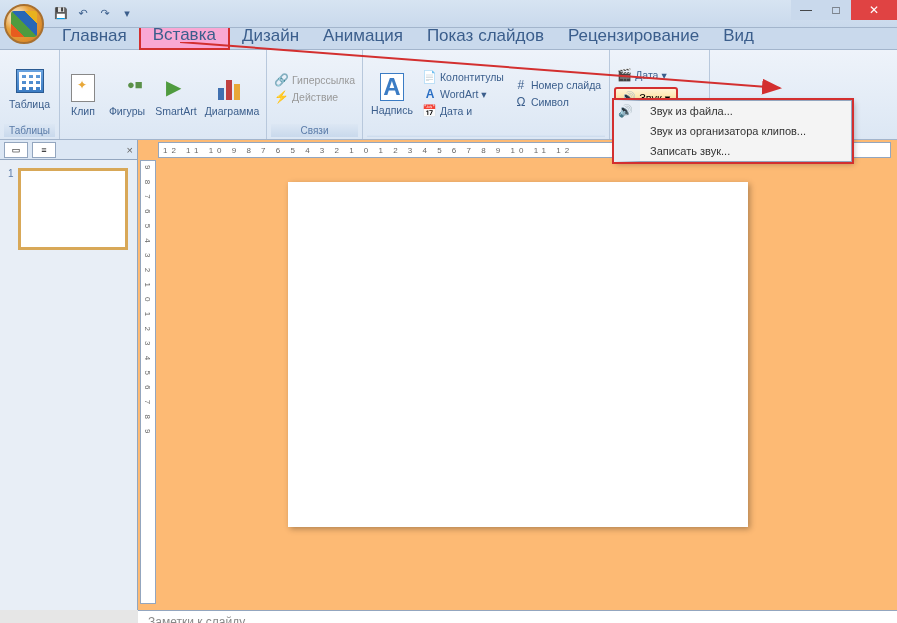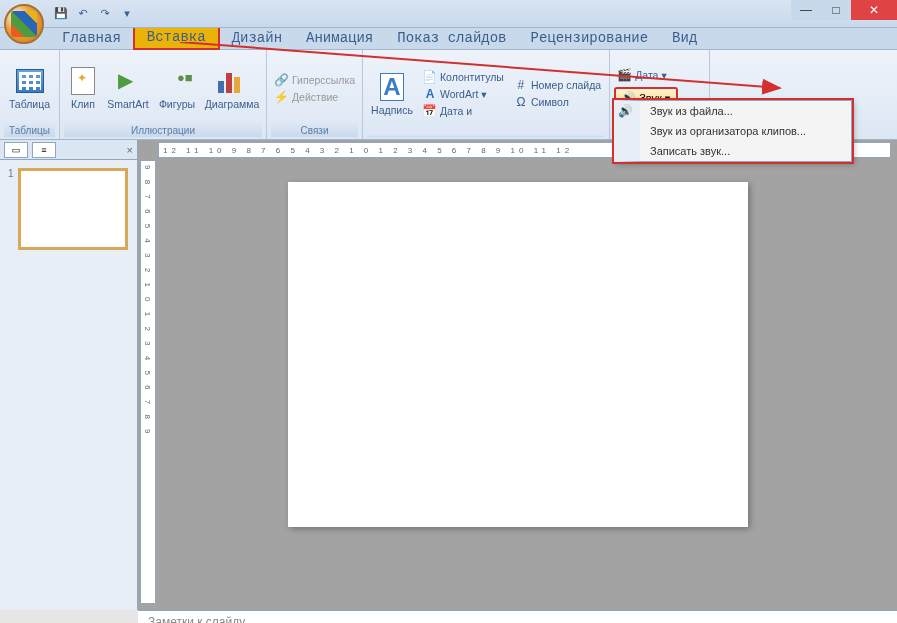--- a/index.html
+++ b/index.html
@@ -11,22 +11,22 @@
 .office-btn-inner { width: 26px; height: 26px; background: linear-gradient(45deg, #e85c1f 25%, #4f9b3f 25% 50%, #2967b5 50% 75%, #e8b21f 75%); border-radius: 3px; }
 .qat { margin-left: 52px; display: flex; align-items: center; gap: 4px; }
 .qat-btn { width: 18px; height: 18px; display: flex; align-items: center; justify-content: center; color: #3b5e8c; }
 .title-text { position: absolute; left: 50%; transform: translateX(-50%); color: #4a6b95; font-size: 12px; }
 .win-controls { position: absolute; right: 0; top: 0; display: flex; }
 .win-btn { width: 30px; height: 20px; display: flex; align-items: center; justify-content: center; background: #c9d9ec; color: #333; font-size: 12px; }
 .win-btn.close { background: #e04343; color: #fff; width: 46px; }
 
 
 .tabs { height: 22px; background: #c9d9ec; display: flex; align-items: flex-end; padding-left: 50px; border-bottom: 1px solid #a3b5cc; }
-.tab { padding: 3px 12px; color: #3b5e8c; cursor: pointer; font-size: 14px; font-family: Liberation Mono, monospace; }
-.tab.active { background: #eab308; border: 1px solid #a3b5cc; border-bottom: none; border-radius: 3px 3px 0 0; }
+.tab { padding: 3px 12px; color: #3b5e8c; cursor: pointer; font-size: 17px; }
+.tab.active { background: #f9a8d4; border: 1px solid #a3b5cc; border-bottom: none; border-radius: 3px 3px 0 0; }
 .tab.highlighted { border: 2px solid #d32f2f; margin-bottom: -1px; }
 
 
 .ribbon { height: 90px; background: linear-gradient(#eef3fa, #dce7f4); display: flex; border-bottom: 1px solid #a3b5cc; }
 .ribbon-group { border-right: 1px solid #b8c8dc; display: flex; flex-direction: column; padding: 2px 4px; }
 .ribbon-group-content { flex: 1; display: flex; align-items: center; gap: 2px; }
 .ribbon-group-label { text-align: center; color: #5a7ba8; font-size: 10px; padding: 1px 0; background: linear-gradient(#dce7f4, #c9d9ec); }
 .big-btn { display: flex; flex-direction: column; align-items: center; justify-content: center; width: 56px; height: 68px; text-align: center; color: #3b5e8c; cursor: pointer; font-size: 10.5px; line-height: 1.1; gap: 2px; }
 .big-btn .big-icon { width: 32px; height: 32px; display: flex; align-items: center; justify-content: center; font-size: 24px; }
 .small-btn-row { display: flex; flex-direction: column; gap: 1px; }
@@ -39,21 +39,21 @@
 
 .workspace { display: flex; height: 470px; background: #aab9cc; }
 .slide-panel { width: 138px; background: #e8eef6; border-right: 1px solid #93a6bf; display: flex; flex-direction: column; }
 .slide-panel-tabs { height: 20px; display: flex; border-bottom: 1px solid #93a6bf; background: #dce7f4; align-items: center; padding: 0 4px; gap: 4px; }
 .pane-tab { width: 24px; height: 16px; background: #fff; border: 1px solid #93a6bf; display: flex; align-items: center; justify-content: center; font-size: 9px; }
 .pane-close { margin-left: auto; color: #666; cursor: pointer; }
 .thumb-wrap { padding: 8px; display: flex; gap: 4px; }
 .thumb-num { color: #5a7ba8; font-size: 10px; }
 .thumb { width: 110px; height: 82px; background: #fff; border: 3px solid #d8a858; }
 
-.editor { flex: 1; position: relative; background: #a3a3a3; }
+.editor { flex: 1; position: relative; background: #fdba74; }
 .ruler-h { position: absolute; top: 2px; left: 20px; right: 6px; height: 16px; background: #fff; border: 1px solid #93a6bf; font-size: 8px; color: #666; overflow: hidden; white-space: nowrap; letter-spacing: 4px; padding-left: 4px; line-height: 16px; }
 .ruler-v { position: absolute; top: 20px; left: 2px; width: 16px; bottom: 6px; background: #fff; border: 1px solid #93a6bf; font-size: 8px; color: #666; writing-mode: vertical-rl; overflow: hidden; letter-spacing: 4px; padding-top: 4px; line-height: 16px; }
 .slide-area { position: absolute; left: 150px; top: 42px; }
 .slide { width: 460px; height: 345px; background: #fff; box-shadow: 2px 2px 6px rgba(0,0,0,0.3); }
 
 
 .notes { height: 24px; background: #fff; border-top: 1px solid #93a6bf; padding: 4px 10px; color: #888; font-size: 12px; margin-left: 138px; }
 
 
 .dropdown { position: absolute; top: 100px; left: 614px; width: 238px; background: #f4f4f4; border: 1px solid #93a6bf; border-left: 26px solid #e8eef6; box-shadow: 2px 2px 6px rgba(0,0,0,0.3); z-index: 20; }
@@ -127,44 +127,43 @@
   </div>
 
   <div class="ribbon-group">
     <div class="ribbon-group-content">
       <div class="big-btn" style="width:38px">
         <div class="big-icon">
             <div class="ico-clip"></div>
           </div>
         <span>Клип</span>
       </div>
+      <div class="big-btn" style="width:46px">
+        <div class="big-icon">
+            <div class="ico-shapes"></div>
+          </div>
+        <span>Фигуры</span>
+      </div>
       <div class="big-btn" style="width:48px">
         <div class="big-icon">
             <div class="ico-smart"></div>
           </div>
         <span>SmartArt</span>
-      </div>
-      <div class="big-btn" style="width:46px">
-        <div class="big-icon">
-            <div class="ico-shapes"></div>
-          </div>
-        <span>Фигуры</span>
       </div>
       <div class="big-btn" style="width:60px">
         <div class="big-icon">
             <div class="ico-chart">
               <span></span>
               <span></span>
               <span></span>
             </div>
           </div>
         <span>Диаграмма</span>
       </div>
     </div>
-    <div class="ribbon-group-label">Иллюстрации</div>
   </div>
 
   <div class="ribbon-group" style="width:96px">
     <div class="ribbon-group-content">
       <div class="small-btn-row">
         <div class="small-btn disabled">
           <span class="small-icon">🔗</span>
           <span>Гиперссылка</span>
         </div>
         <div class="small-btn disabled">

